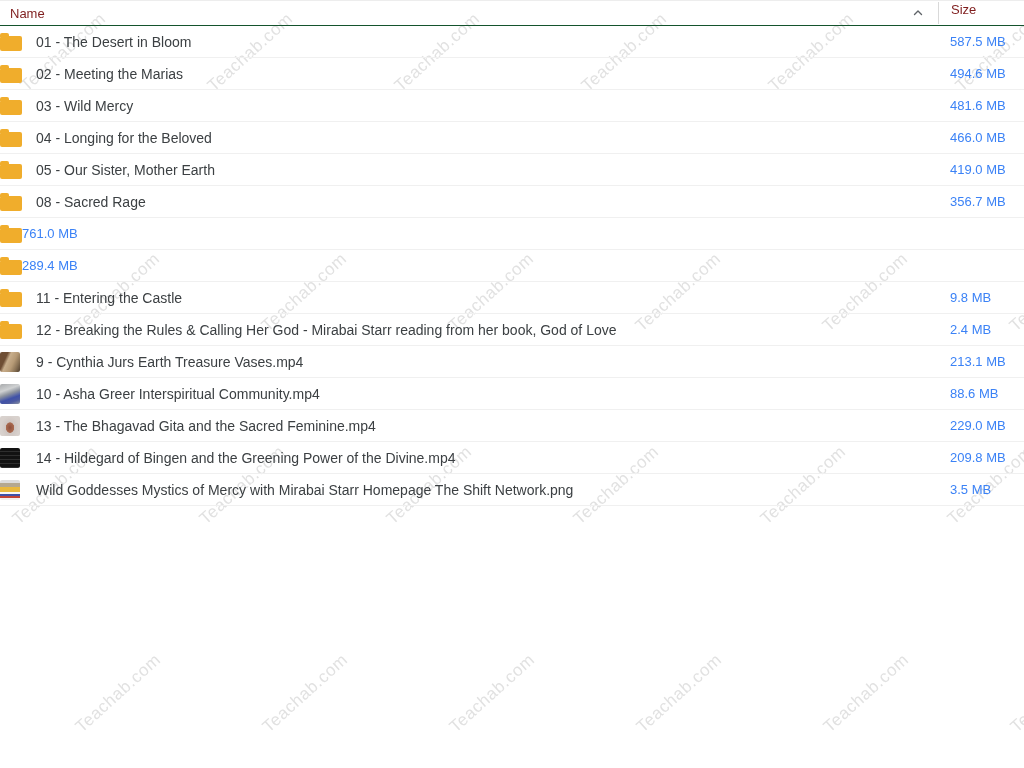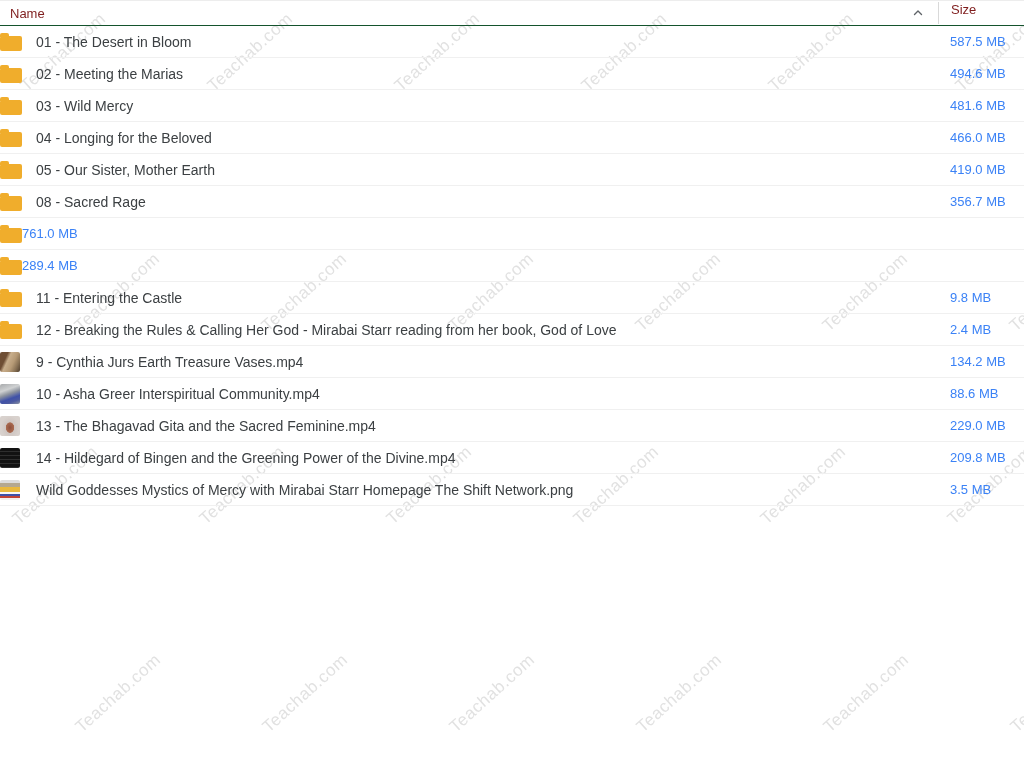--- a/index.html
+++ b/index.html
@@ -172,21 +172,21 @@
             <span class="icon-folder"></span>
           </span>
           <span class="fname">12 - Breaking the Rules &amp; Calling Her God - Mirabai Starr reading from her book, God of Love</span>
           <span class="fsize">2.4 MB</span>
         </div>
         <div class="row">
           <span class="icon-box">
             <span class="thumb icon-video1"></span>
           </span>
           <span class="fname">9 - Cynthia Jurs Earth Treasure Vases.mp4</span>
-          <span class="fsize">134.2 MB</span>
+          <span class="fsize">213.1 MB</span>
         </div>
         <div class="row">
           <span class="icon-box">
             <span class="thumb icon-video2"></span>
           </span>
           <span class="fname">10 - Asha Greer Interspiritual Community.mp4</span>
           <span class="fsize">88.6 MB</span>
         </div>
         <div class="row">
           <span class="icon-box">

